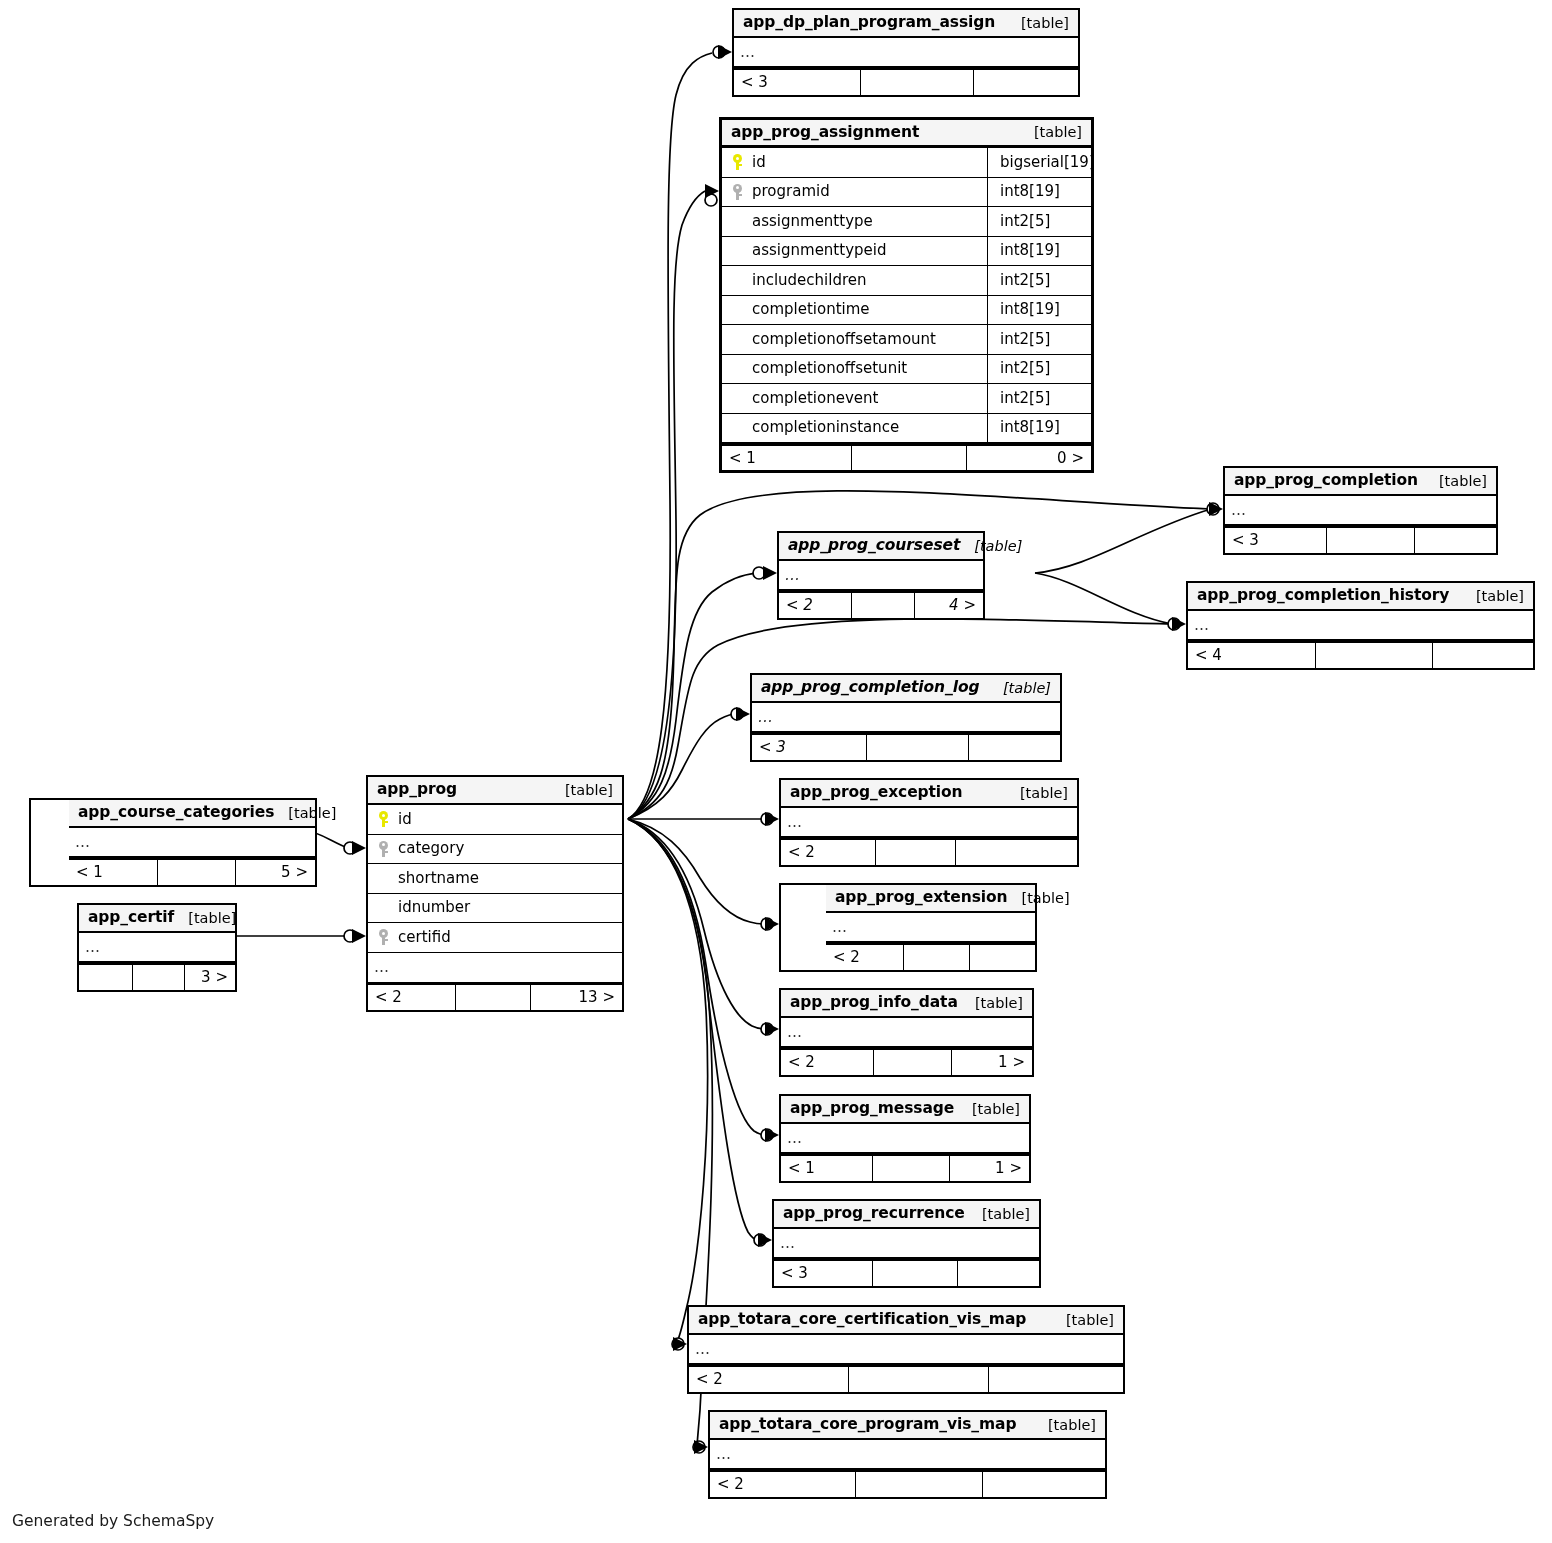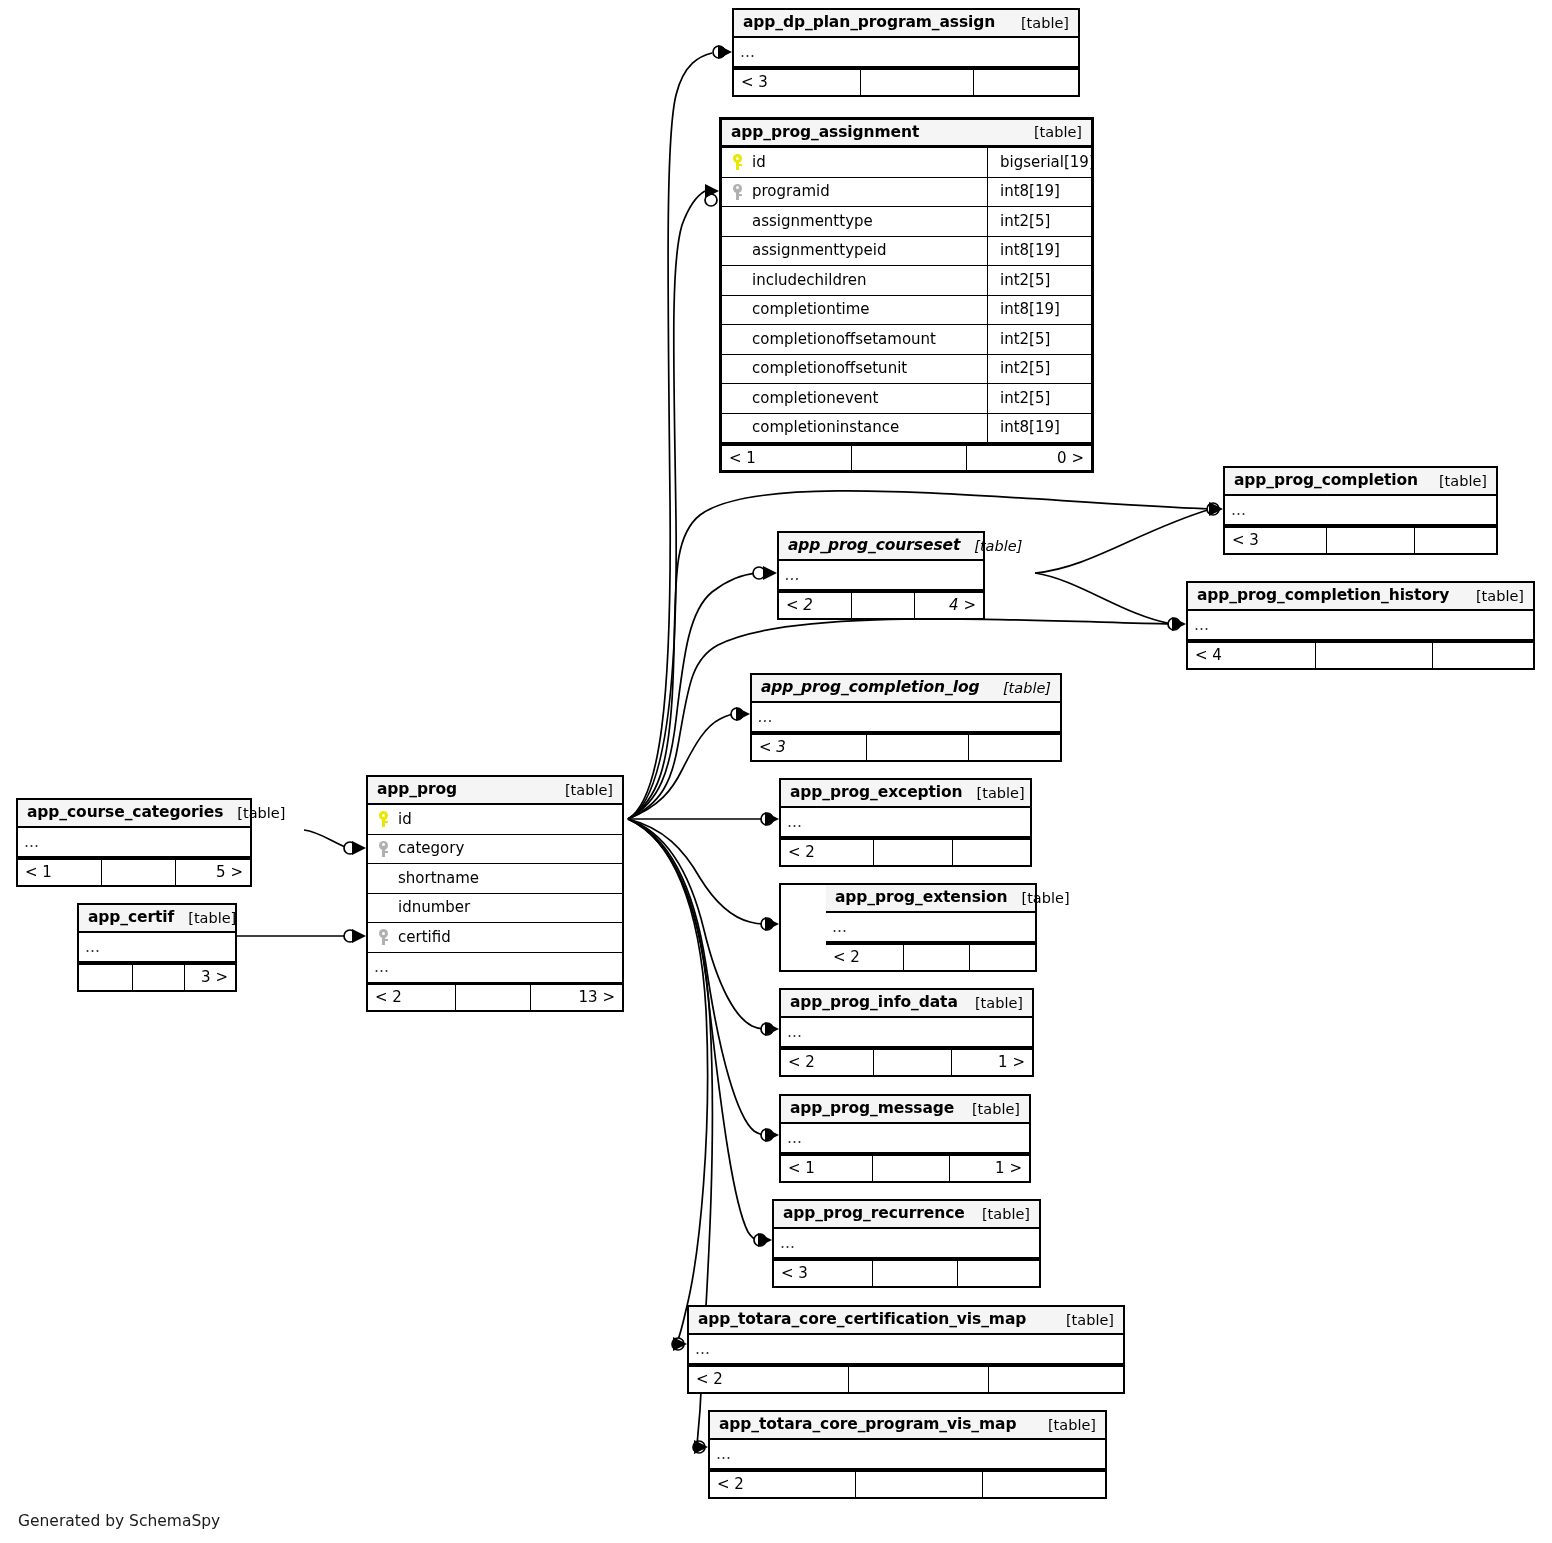--- a/index.html
+++ b/index.html
@@ -155,21 +155,21 @@
     position:absolute;
     left:7px;top:10px;
     width:3px;height:2px;
   }
   .key.pk .head,.key.pk .shaft,.key.pk .bit{background:#e8e800;}
   .key.fk .head,.key.fk .shaft,.key.fk .bit{background:#b0b0b0;}
   .key.none{visibility:hidden;}
 
   .credit{
     position:absolute;
-    left:18px;
+    left:12px;
     top:1512px;
     font-size:15.5px;
     color:#1a1a1a;
     white-space:nowrap;
   }
 </style>
 </head>
 <body>
 
 <div id="canvas">
@@ -392,33 +392,33 @@
           <span class="tname">app_prog_completion_log</span>
           <span class="ttag">[table]</span>
         </div>
         <div class="ellipsis thickline">…</div>
         <div class="foot">
           <div class="fc l" style="width: 115px;">&lt; 3</div>
           <div class="fc l" style="width: 102px;"></div>
           <div class="fc r" style="width: 91px;"></div>
         </div>
       </div>
-      <div class="tbl" style="left: 16px; top: 798px; width: 236px;">
+      <div class="tbl" style="left: 29px; top: 798px; width: 288px; padding-left: 38px;">
         <div class="hdr">
           <span class="tname">app_course_categories</span>
           <span class="ttag">[table]</span>
         </div>
         <div class="ellipsis thickline">…</div>
         <div class="foot">
           <div class="fc l" style="width: 103px;">&lt; 1</div>
           <div class="fc l" style="width: 90px;"></div>
           <div class="fc r" style="width: 91px;">5 &gt;</div>
         </div>
       </div>
-      <div class="tbl" style="left: 779px; top: 778px; width: 253px;">
+      <div class="tbl" style="left: 779px; top: 778px; width: 300px;">
         <div class="hdr">
           <span class="tname">app_prog_exception</span>
           <span class="ttag">[table]</span>
         </div>
         <div class="ellipsis thickline">…</div>
         <div class="foot">
           <div class="fc l" style="width: 95px;">&lt; 2</div>
           <div class="fc l" style="width: 80px;"></div>
           <div class="fc r" style="width: 79px;"></div>
         </div>

